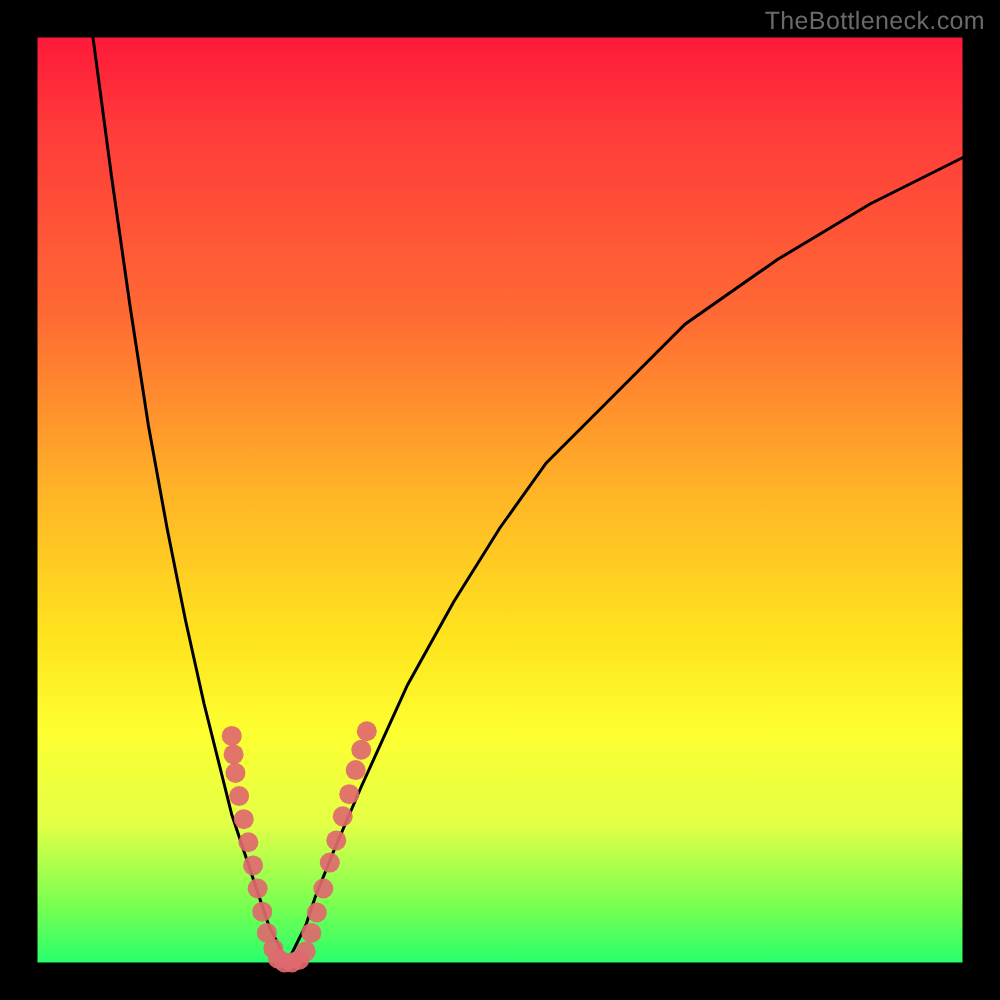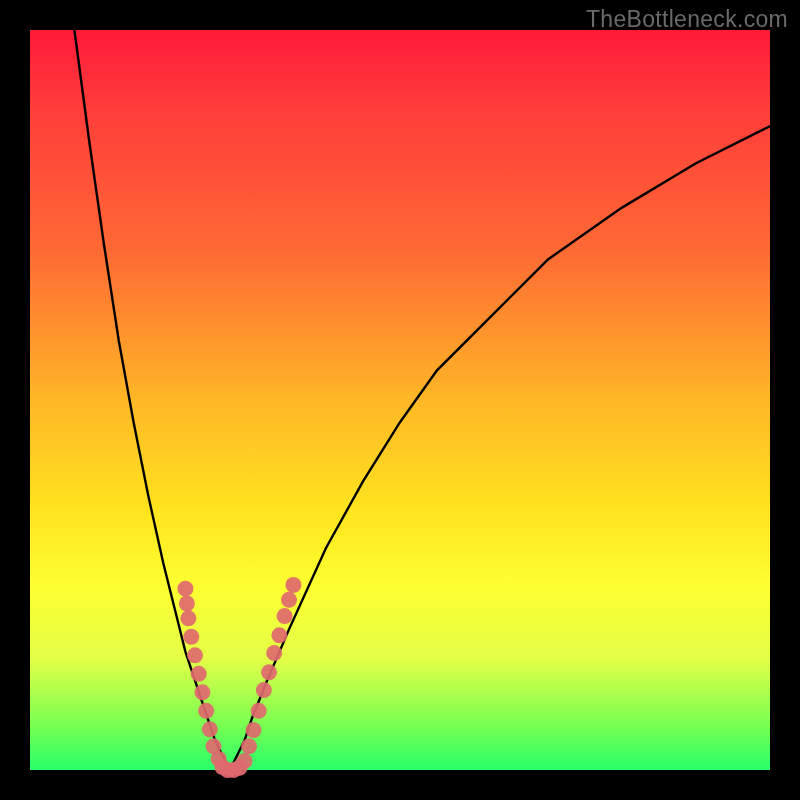--- a/index.html
+++ b/index.html
@@ -33,21 +33,21 @@
       #fdff30 75%,
       #e3ff46 85%,
       #77ff52 94%,
       #28ff6b 100%);
   }
   .watermark {
     position: absolute;
     top: 6px;
     right: 12px;
     color: #6a6a6a;
-    font-size: 23px;
+    font-size: 20px;
     letter-spacing: 0.3px;
     user-select: none;
     text-align: center;
   }
   svg.curve {
     position: absolute;
     left: 0; top: 0;
     width: 740px;
     height: 740px;
     overflow: visible;

